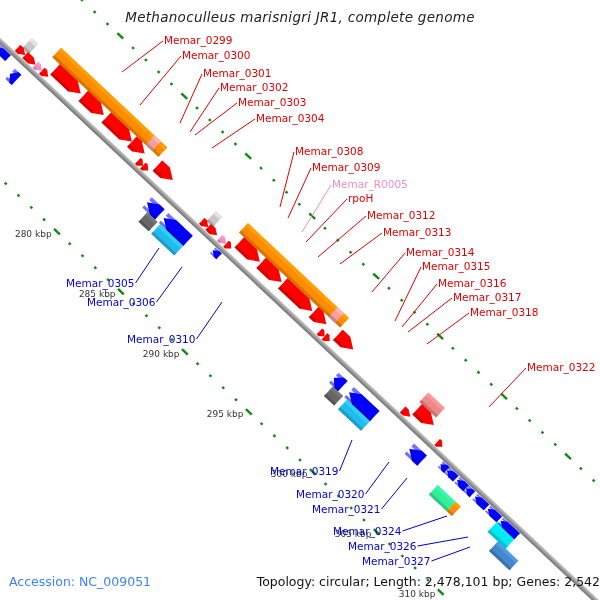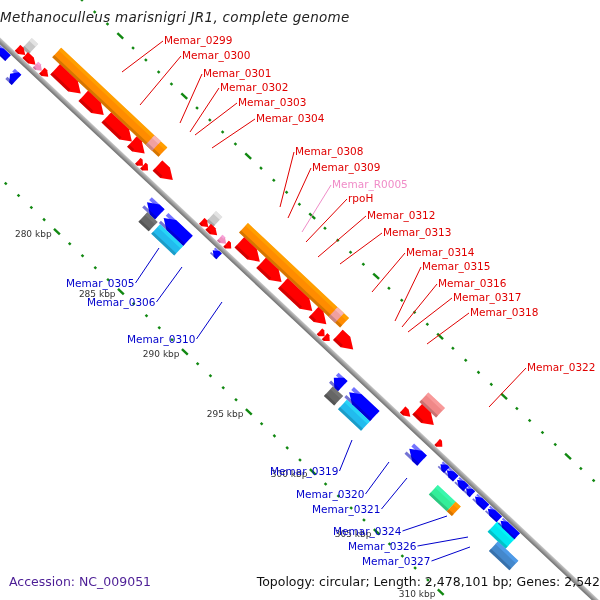--- a/index.html
+++ b/index.html
@@ -1,19 +1,19 @@
 <!DOCTYPE html>
 <html><head>
 <meta charset="utf-8">
 <style>
   html, body { margin:0; padding:0; background:#ffffff; }
   body { width:600px; height:600px; position:relative; overflow:hidden; font-family:"DejaVu Sans", sans-serif; }
-  #title { position:absolute; top:9px; left:0; width:600px; text-align:left; font-style:italic; font-size:13.5px; color:#222; letter-spacing:0.3px; }
+  #title { position:absolute; top:9px; left:0; width:600px; text-align:center; font-style:italic; font-size:13.5px; color:#222; letter-spacing:0.3px; }
   #map { position:absolute; left:0; top:0; }
-  #accession { position:absolute; left:9px; top:574px; font-size:12.5px; color:#4c1d95; }
+  #accession { position:absolute; left:9px; top:574px; font-size:12.5px; color:#3b82f6; }
   #summary { position:absolute; right:0; top:574px; font-size:12.5px; color:#111; }
   .lbl { font-family:"DejaVu Sans", sans-serif; font-size:10.5px; }
   .tick-lbl { font-family:"DejaVu Sans", sans-serif; font-size:9px; fill:#333; }
 </style>
 </head>
 <body>
 
 <div id="title">Methanoculleus marisnigri JR1, complete genome</div>
 
 <svg id="map" width="600" height="600" viewBox="0 0 600 600" xmlns="http://www.w3.org/2000/svg">

